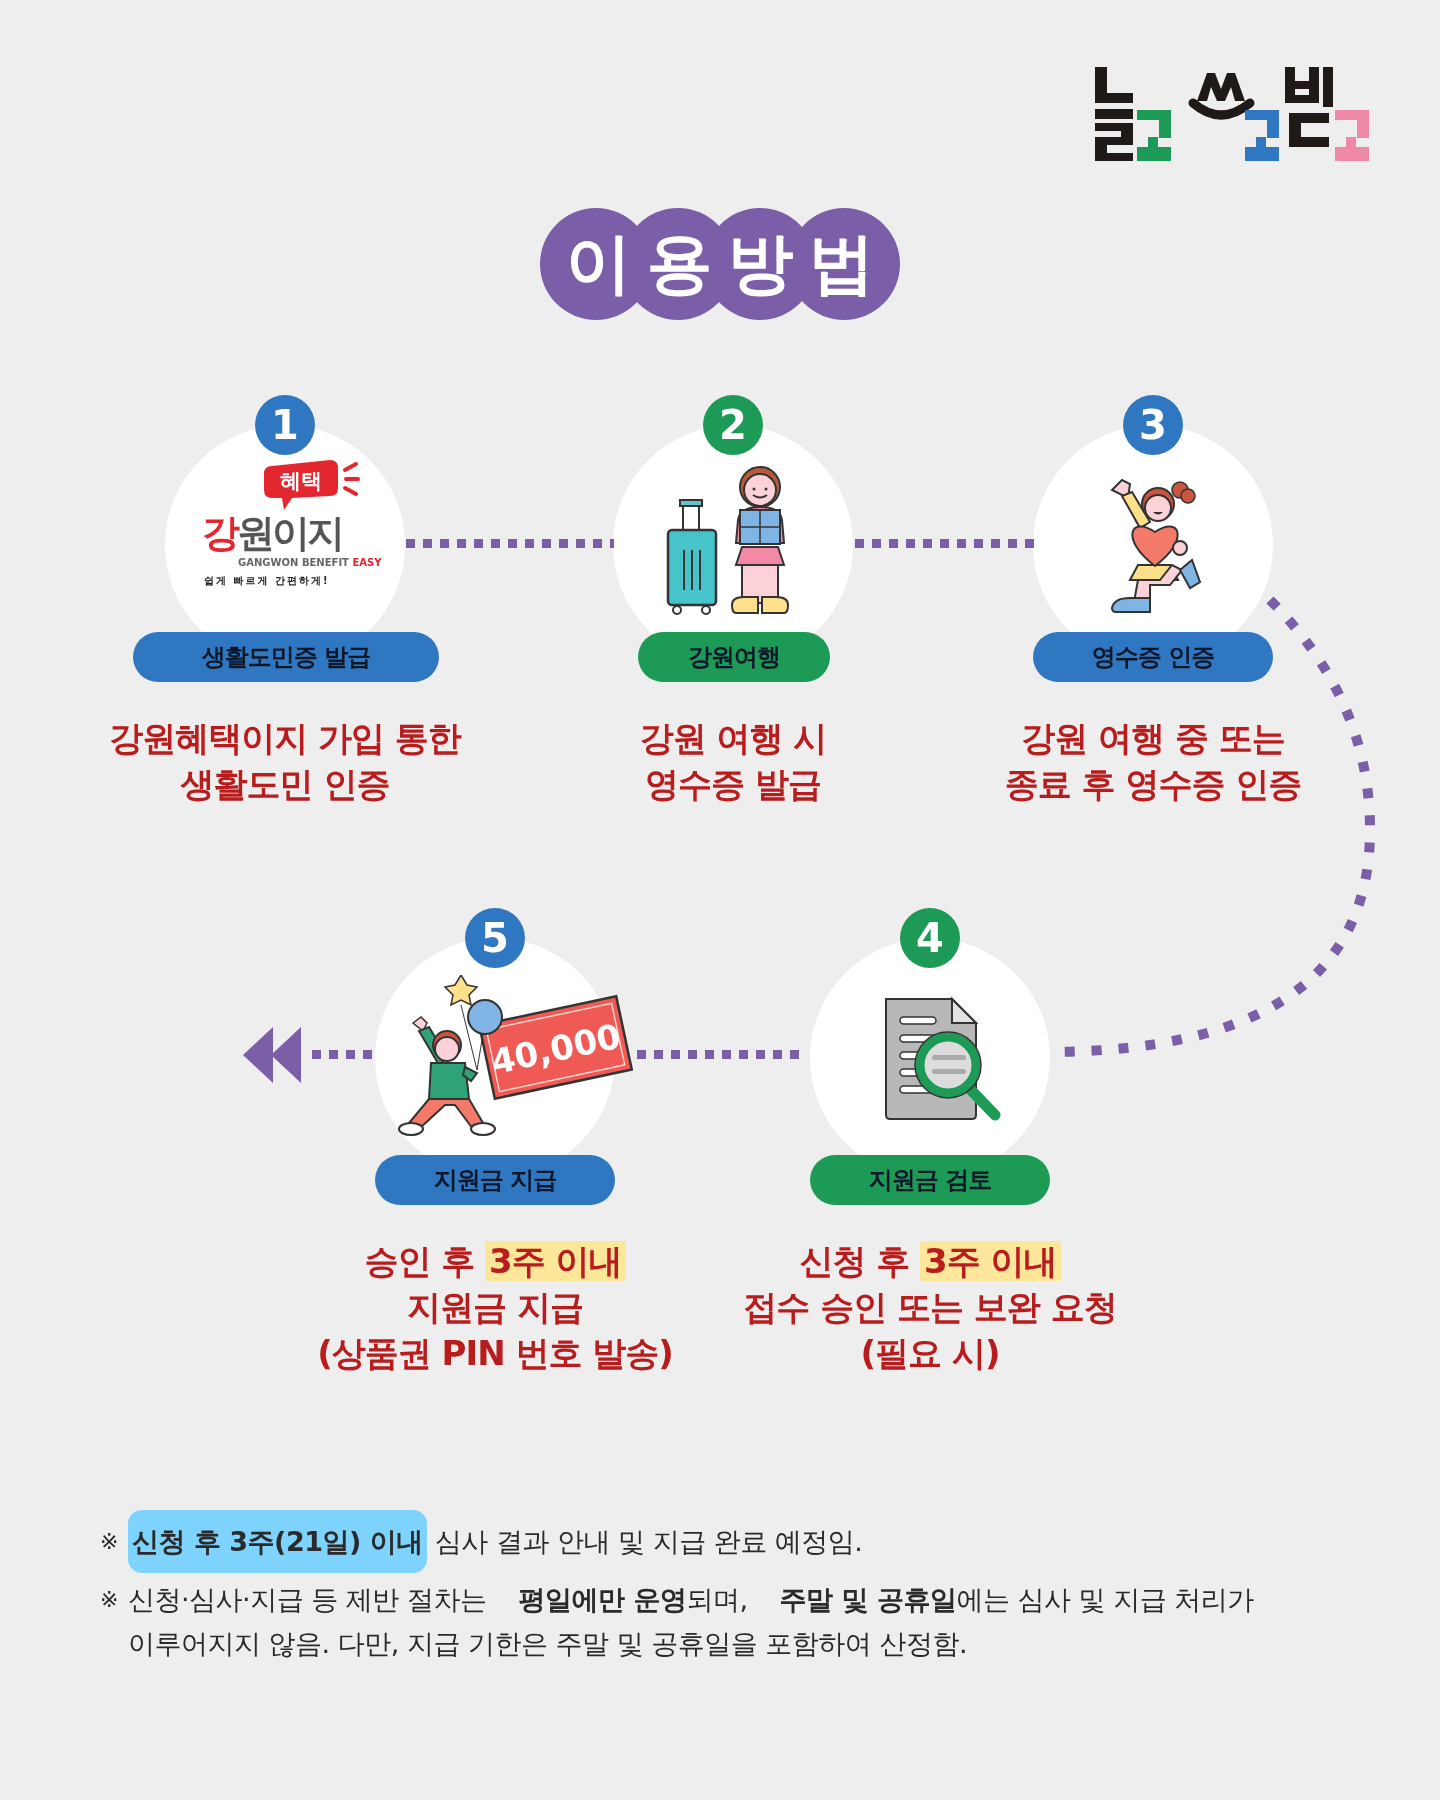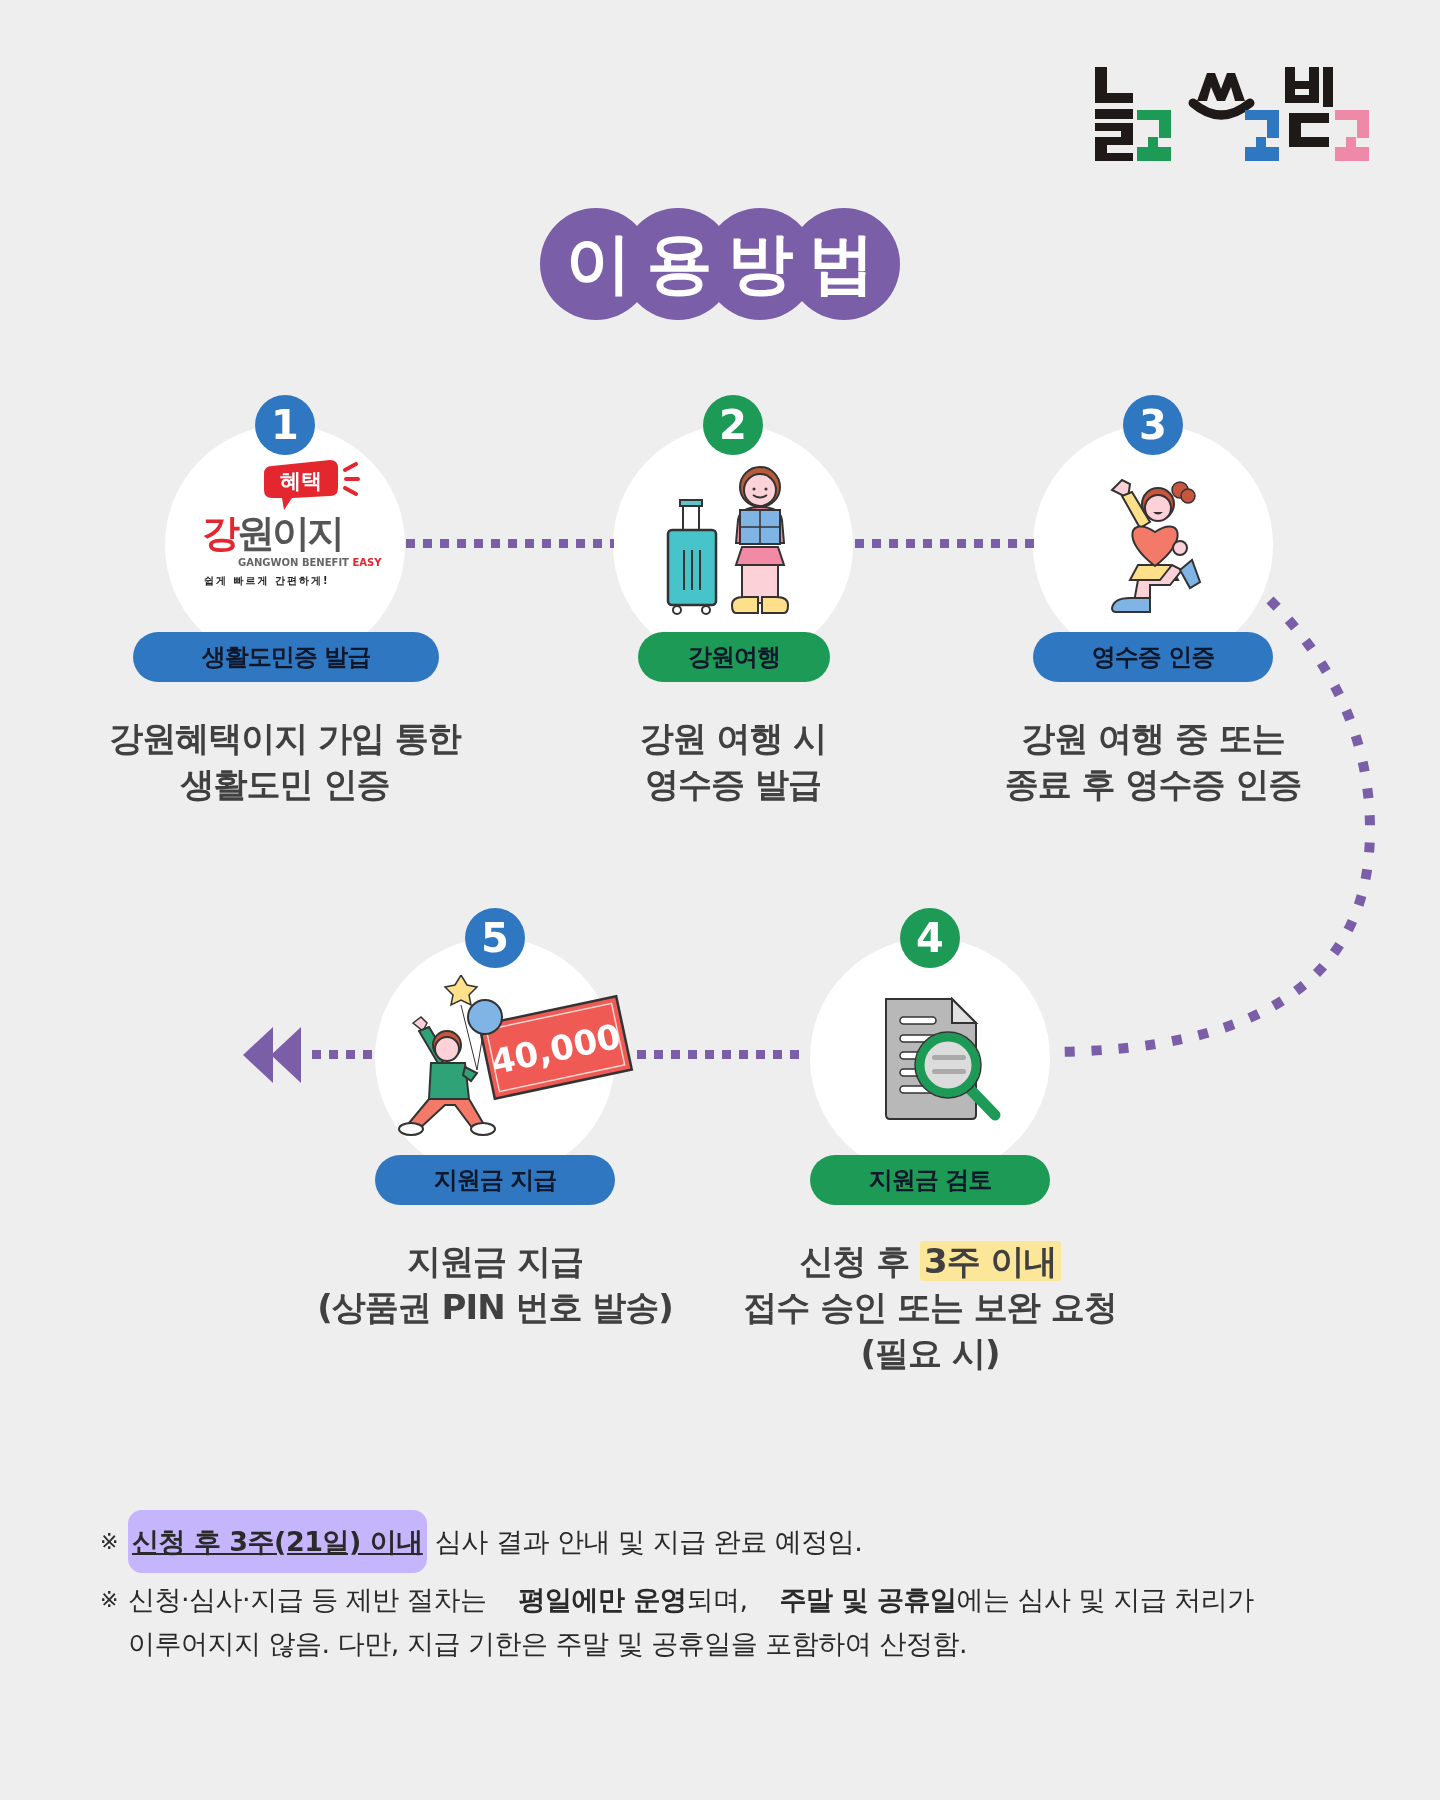--- a/index.html
+++ b/index.html
@@ -44,36 +44,36 @@
   .blue { background: #2f78c1; }
   .green { background: #1e9a57; }
   .pill {
     position: absolute; height: 50px; border-radius: 29px;
     color: #0f172a; font-weight: bold; font-size: 24px;
     display: flex; align-items: center; justify-content: center;
     z-index: 3; letter-spacing: -1px;
   }
   .desc {
     position: absolute; text-align: center; font-weight: bold;
-    font-size: 34px; line-height: 46px; color: #404040; letter-spacing: -1px;
+    font-size: 34px; line-height: 46px; color: #b91c1c; letter-spacing: -1px;
     white-space: nowrap;
   }
   .hl { background: #fbe69a; padding: 0 4px; border-radius: 3px; }
 
   .dots { position: absolute; height: 9px; z-index: 1;
     background-image: linear-gradient(to right, #7a5ea8 0, #7a5ea8 9px, transparent 9px);
     background-size: 17px 9px; background-repeat: repeat-x;
   }
   svg { display: block; }
 
   .notes { left: 100px; top: 1520px; width: 1240px; font-size: 27px; color: #2a2a2a; line-height: 44px; letter-spacing: -0.5px; }
   .note { display: flex; margin-bottom: 14px; }
   .note .mark { width: 28px; flex: none; font-size: 22px; }
   .note b { font-weight: bold; margin-left: 24px; }
-  .note .hlnote { background: #c4b5fd; border-radius: 14px; padding: 16px 4px; font-weight: bold; text-decoration: underline; }
+  .note .hlnote { background: #7dd3fc; border-radius: 14px; padding: 16px 4px; font-weight: bold; }
 </style>
 </head>
 <body>
 
 <div class="abs logo">
   <svg width="285" height="105" viewBox="0 0 285 105">
 
     <rect x="0" y="2" width="12" height="34" fill="#1f1a17"></rect>
     <rect x="0" y="28" width="38" height="10" fill="#1f1a17"></rect>
     <rect x="0" y="44" width="38" height="10" fill="#1f1a17"></rect>
@@ -261,20 +261,21 @@
   <circle cx="52" cy="70" r="14" fill="#c8553d" stroke="#333" stroke-width="2"></circle>
   <circle cx="52" cy="74" r="12" fill="#fcd2d8" stroke="#333" stroke-width="2"></circle>
   <path d="M36 88 L70 88 L74 124 L34 124 Z" fill="#2fa377" stroke="#333" stroke-width="2"></path>
   <path d="M70 92 L82 98 L76 106 L68 100 Z" fill="#2fa377" stroke="#333" stroke-width="2"></path>
   <path d="M34 124 L14 148 L24 154 L50 130 L60 130 L78 154 L88 148 L74 124 Z" fill="#f37a68" stroke="#333" stroke-width="2"></path>
   <ellipse cx="16" cy="154" rx="12" ry="6" fill="#fff" stroke="#333" stroke-width="2"></ellipse>
   <ellipse cx="88" cy="154" rx="12" ry="6" fill="#fff" stroke="#333" stroke-width="2"></ellipse>
 </svg>
 <div class="pill blue" style="left:375px; top:1155px; width:240px;">지원금 지급</div>
 <div class="desc" style="left:295px; top:1238px; width:400px;">
+  <div><span>승인 후 </span><span class="hl">3주 이내</span></div>
   <div>지원금 지급</div>
   <div>(상품권 PIN 번호 발송)</div>
 </div>
 
 <div class="abs notes">
   <div class="note">
     <span class="mark">※</span>
     <span>
       <span class="hlnote">신청 후 3주(21일) 이내</span><span> 심사 결과 안내 및 지급 완료 예정임.</span>
     </span>

